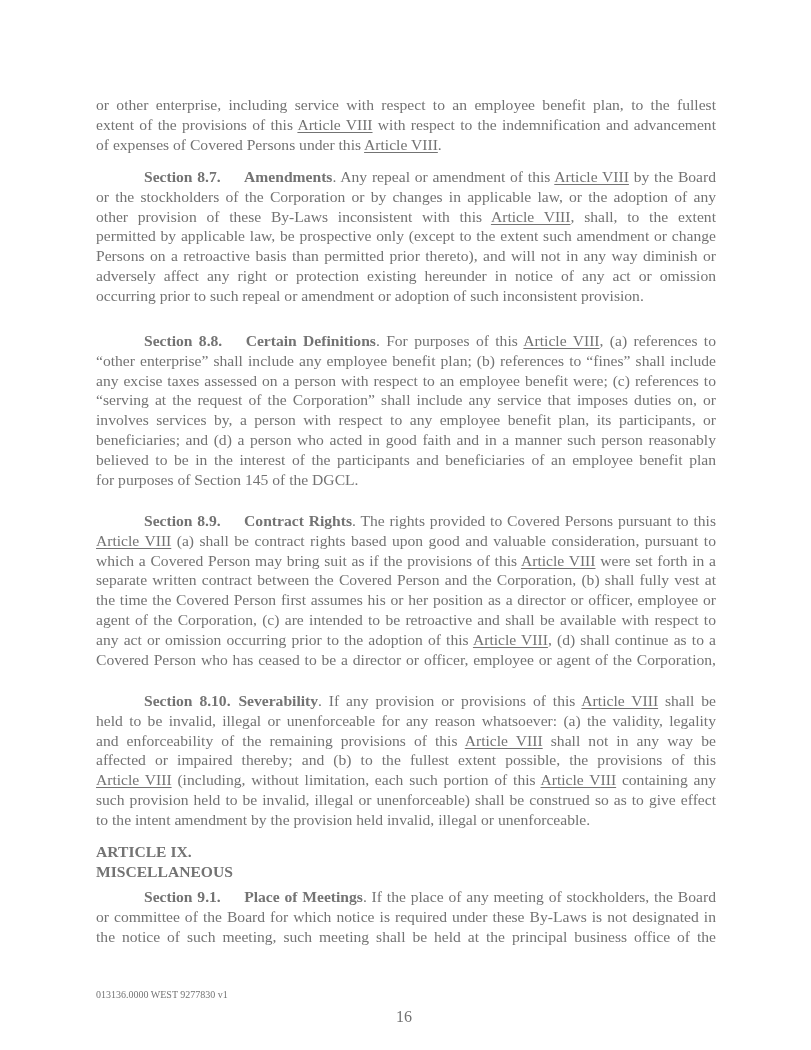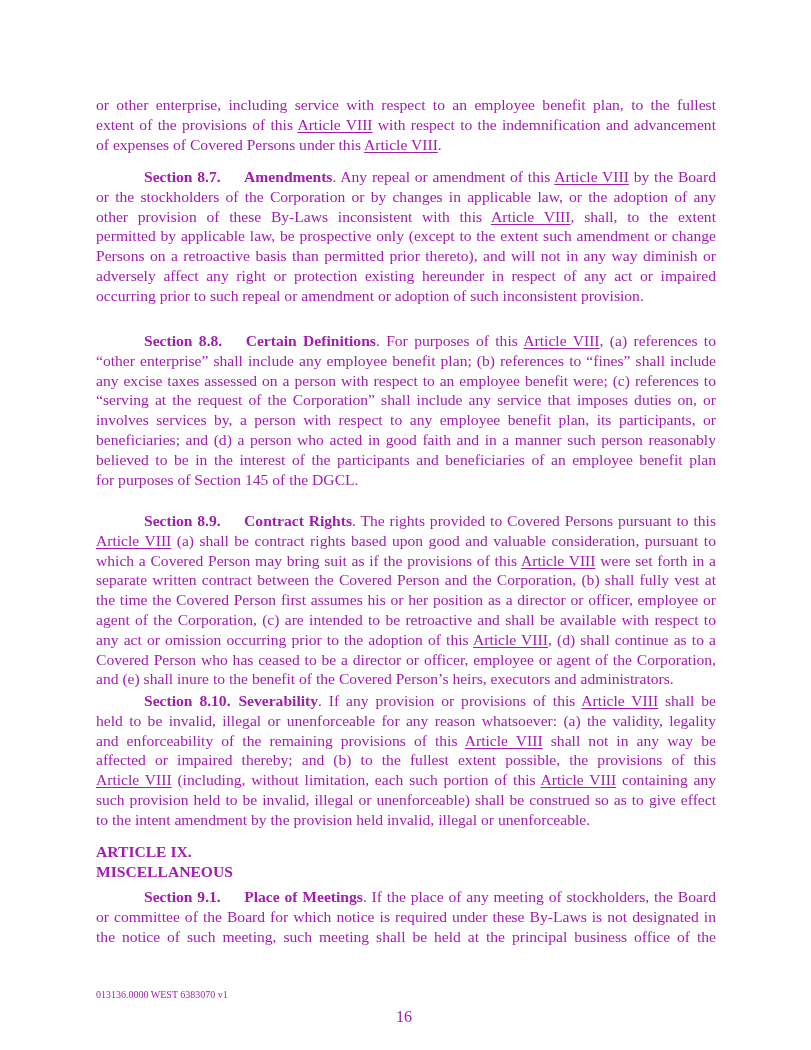--- a/index.html
+++ b/index.html
@@ -1,19 +1,19 @@
 <!DOCTYPE html>
 <html><head>
 <meta charset="utf-8">
 <style>
   html, body { margin: 0; padding: 0; background: #ffffff; }
   body { width: 811px; height: 1050px; position: relative; overflow: hidden; }
   .page {
     position: absolute; left: 0; top: 0; width: 809px; height: 1050px;
-    background: #ffffff; color: #a21caf;
+    background: #ffffff; color: #737373;
     font-family: "Liberation Serif", serif; font-size: 15.6px;
   }
   .text-block { position: absolute; left: 96px; width: 620px; }
   .line {
     display: block; height: 19.8px; line-height: 19.8px;
     text-align: justify; text-align-last: justify; white-space: nowrap;
   }
   .line.last { text-align-last: left; }
   .line.indent { text-indent: 48px; }
   .b { font-weight: bold; }
@@ -32,21 +32,21 @@
       <span class="line">extent of the provisions of this <span class="u">Article VIII</span> with respect to the indemnification and advancement</span>
       <span class="line last">of expenses of Covered Persons under this <span class="u">Article VIII</span>.</span>
     </div>
 
   <div class="text-block" style="top:167px">
       <span class="line indent"><span class="b">Section 8.7.</span>  <span class="b">Amendments</span>.  Any repeal or amendment of this <span class="u">Article VIII</span> by the Board</span>
       <span class="line">or the stockholders of the Corporation or by changes in applicable law, or the adoption of any</span>
       <span class="line">other provision of these By-Laws inconsistent with this <span class="u">Article VIII</span>, shall, to the extent</span>
       <span class="line">permitted by applicable law, be prospective only (except to the extent such amendment or change</span>
       <span class="line">Persons on a retroactive basis than permitted prior thereto), and will not in any way diminish or</span>
-      <span class="line">adversely affect any right or protection existing hereunder in respect of any act or impaired</span>
+      <span class="line">adversely affect any right or protection existing hereunder in notice of any act or omission</span>
       <span class="line last">occurring prior to such repeal or amendment or adoption of such inconsistent provision.</span>
     </div>
 
   <div class="text-block" style="top:331px">
       <span class="line indent"><span class="b">Section 8.8.</span>  <span class="b">Certain Definitions</span>.  For purposes of this <span class="u">Article VIII</span>, (a) references to</span>
       <span class="line">“other enterprise” shall include any employee benefit plan; (b) references to “fines” shall include</span>
       <span class="line">any excise taxes assessed on a person with respect to an employee benefit were; (c) references to</span>
       <span class="line">“serving at the request of the Corporation” shall include any service that imposes duties on, or</span>
       <span class="line">involves services by, a person with respect to any employee benefit plan, its participants, or</span>
       <span class="line">beneficiaries; and (d) a person who acted in good faith and in a manner such person reasonably</span>
@@ -56,21 +56,20 @@
 
   <div class="text-block" style="top:511px">
       <span class="line indent"><span class="b">Section 8.9.</span>  <span class="b">Contract Rights</span>.  The rights provided to Covered Persons pursuant to this</span>
       <span class="line"><span class="u">Article VIII</span> (a) shall be contract rights based upon good and valuable consideration, pursuant to</span>
       <span class="line">which a Covered Person may bring suit as if the provisions of this <span class="u">Article VIII</span> were set forth in a</span>
       <span class="line">separate written contract between the Covered Person and the Corporation, (b) shall fully vest at</span>
       <span class="line">the time the Covered Person first assumes his or her position as a director or officer, employee or</span>
       <span class="line">agent of the Corporation, (c) are intended to be retroactive and shall be available with respect to</span>
       <span class="line">any act or omission occurring prior to the adoption of this <span class="u">Article VIII</span>, (d) shall continue as to a</span>
       <span class="line">Covered Person who has ceased to be a director or officer, employee or agent of the Corporation,</span>
-      <span class="line last">and (e) shall inure to the benefit of the Covered Person’s heirs, executors and administrators.</span>
     </div>
 
   <div class="text-block" style="top:691px">
       <span class="line indent"><span class="b">Section 8.10.</span> <span class="b">Severability</span>.  If any provision or provisions of this <span class="u">Article VIII</span> shall be</span>
       <span class="line">held to be invalid, illegal or unenforceable for any reason whatsoever:  (a) the validity, legality</span>
       <span class="line">and enforceability of the remaining provisions of this <span class="u">Article VIII</span> shall not in any way be</span>
       <span class="line">affected or impaired thereby; and (b) to the fullest extent possible, the provisions of this</span>
       <span class="line"><span class="u">Article VIII</span> (including, without limitation, each such portion of this <span class="u">Article VIII</span> containing any</span>
       <span class="line">such provision held to be invalid, illegal or unenforceable) shall be construed so as to give effect</span>
       <span class="line last">to the intent amendment by the provision held invalid, illegal or unenforceable.</span>
@@ -78,15 +77,15 @@
 
   <div class="heading" style="top:842px">ARTICLE IX.</div>
   <div class="heading" style="top:862px">MISCELLANEOUS</div>
 
   <div class="text-block" style="top:887px">
       <span class="line indent"><span class="b">Section 9.1.</span>  <span class="b">Place of Meetings</span>.  If the place of any meeting of stockholders, the Board</span>
       <span class="line">or committee of the Board for which notice is required under these By-Laws is not designated in</span>
       <span class="line">the notice of such meeting, such meeting shall be held at the principal business office of the</span>
     </div>
 
-  <div class="footer-id">013136.0000 WEST 6383070 v1</div>
+  <div class="footer-id">013136.0000 WEST 9277830 v1</div>
   <div class="page-num">16</div>
 </div>
 
 </body></html>

